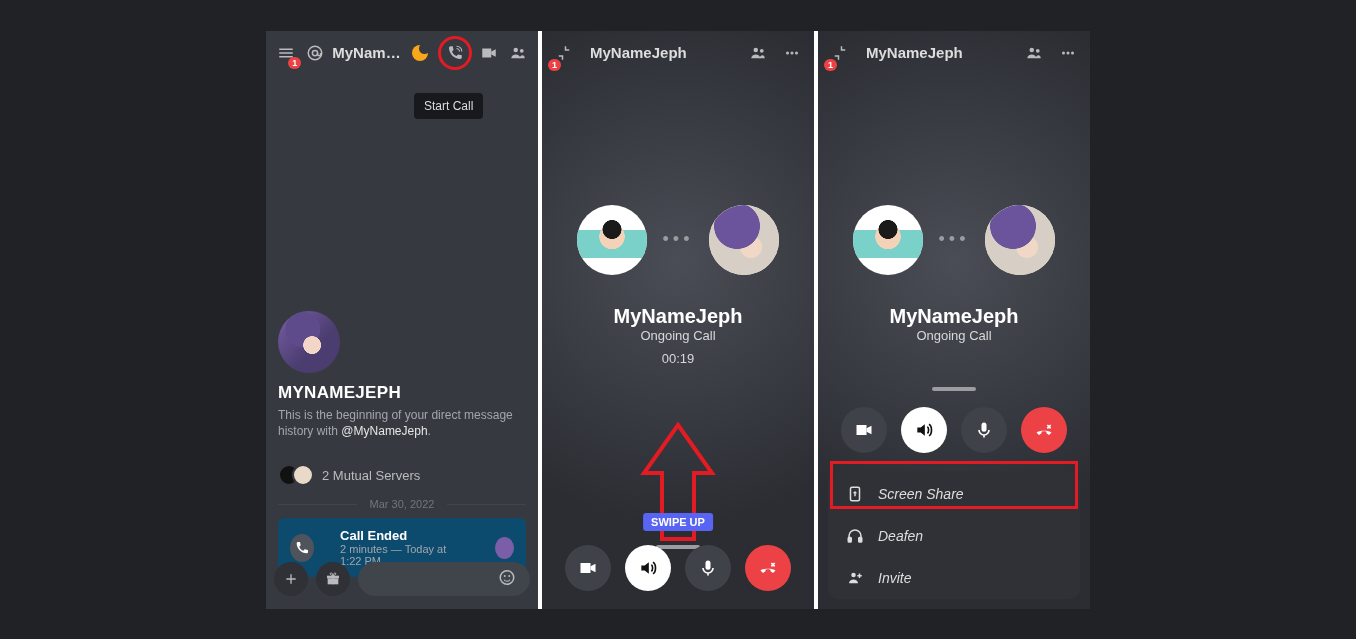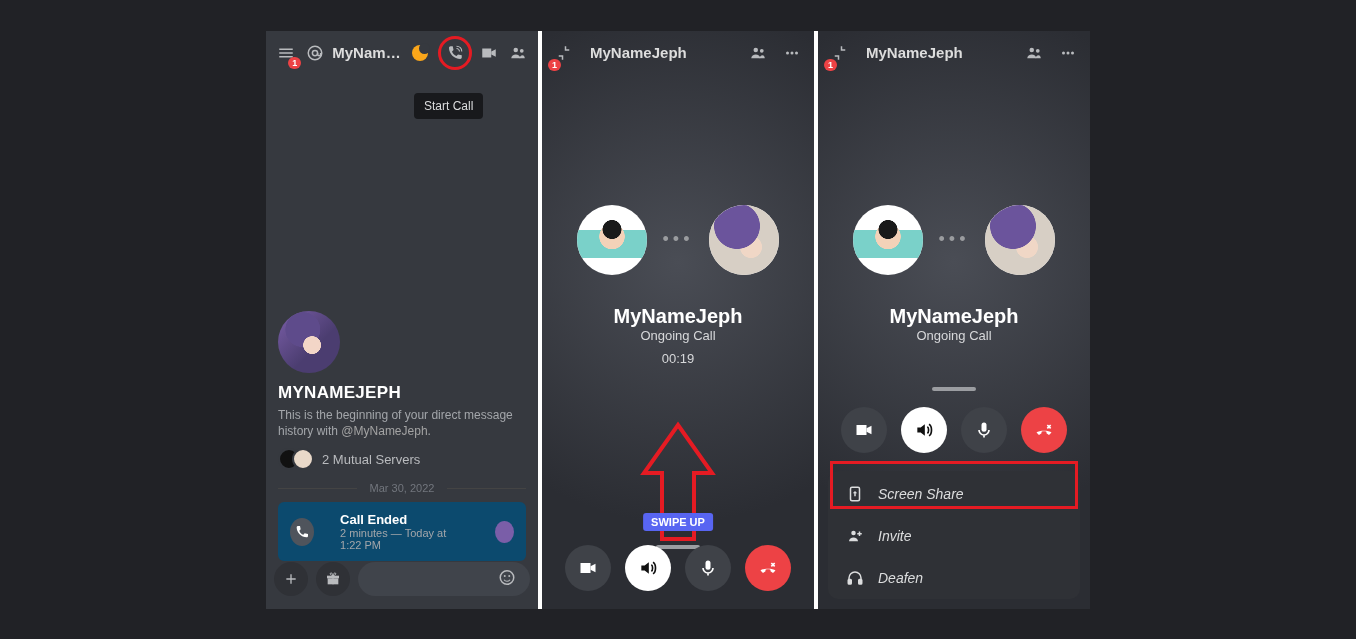--- a/index.html
+++ b/index.html
@@ -82,22 +82,22 @@
     background: linear-gradient(135deg, #7a5ea8 0%, #4b3d70 60%);
     position: relative; overflow: hidden;
   }
   .big-avatar::after{
     content:""; position:absolute; inset:0;
     background: radial-gradient(circle at 55% 55%, #f3d6c7 0 18%, transparent 19%),
                 radial-gradient(circle at 40% 30%, #5e4b8b 0 30%, transparent 31%);
   }
   .uname-h { color:#fff; font-weight:700; font-size:17px; margin-top:10px; letter-spacing:.3px; }
   .desc { color:#a3a6aa; font-size:12px; line-height:1.4; margin-top:4px; }
-  .mention { color:#a3a3a3;text-align:center; }
-  .servers-row { display:flex; align-items:center; gap:8px; margin-top:8px; color:#b9bbbe; font-size:13px; }
+  .mention { color:#e5e5e5;text-align:center; }
+  .servers-row { display:flex; align-items:center; gap:8px; margin-top:24px; color:#b9bbbe; font-size:13px; }
   .mini-ava-stack { display:flex; }
   .mini-ava { width:22px; height:22px; border-radius:50%; background:#111; border:2px solid #36393f; }
   .mini-ava.b { background:#e9d9c9; margin-left:-8px; }
   .divider-date { text-align:center; color:#72767d; font-size:11px; margin:12px 0 8px; position:relative; }
   .divider-date::before,.divider-date::after{
     content:""; position:absolute; top:50%; width:32%; height:1px; background:#444;
   }
   .divider-date::before{ left:0; } .divider-date::after{ right:0; }
   .call-ended {
     background:#0c4a6e; border-radius:6px; padding:10px 12px;
@@ -421,36 +421,36 @@
         <div class="ric">
             <svg viewBox="0 0 24 24" width="18" height="18" fill="none" stroke="currentColor" stroke-width="2">
               <rect x="6" y="3" width="12" height="18" rx="2"></rect>
               <path d="M12 8l3 3h-2v4h-2v-4H9z" fill="currentColor" stroke="none"></path>
             </svg>
           </div>
         <span>Screen Share</span>
       </div>
       <div class="sheet-row">
         <div class="ric">
+            <svg viewBox="0 0 24 24" width="18" height="18" fill="none" stroke="currentColor" stroke-width="2">
+              <path d="M4 14v-2a8 8 0 0 1 16 0v2"></path>
+              <rect x="3" y="14" width="4" height="6" rx="1" fill="currentColor"></rect>
+              <rect x="17" y="14" width="4" height="6" rx="1" fill="currentColor"></rect>
+            </svg>
+          </div>
+        <span>Deafen</span>
+      </div>
+      <div class="sheet-row">
+        <div class="ric">
             <svg viewBox="0 0 24 24" width="18" height="18" fill="currentColor">
               <circle cx="10" cy="8" r="3"></circle>
               <path d="M4 19c0-3 3-5 6-5s6 2 6 5"></path>
               <path d="M18 6v6M15 9h6" stroke="currentColor" stroke-width="2"></path>
             </svg>
           </div>
         <span>Invite</span>
       </div>
-      <div class="sheet-row">
-        <div class="ric">
-            <svg viewBox="0 0 24 24" width="18" height="18" fill="none" stroke="currentColor" stroke-width="2">
-              <path d="M4 14v-2a8 8 0 0 1 16 0v2"></path>
-              <rect x="3" y="14" width="4" height="6" rx="1" fill="currentColor"></rect>
-              <rect x="17" y="14" width="4" height="6" rx="1" fill="currentColor"></rect>
-            </svg>
-          </div>
-        <span>Deafen</span>
-      </div>
     </div>
 
     <div class="red-box" style="left:12px; right:12px; bottom:100px; height:48px;"></div>
   </div>
 
 </div>
 
 </body></html>

